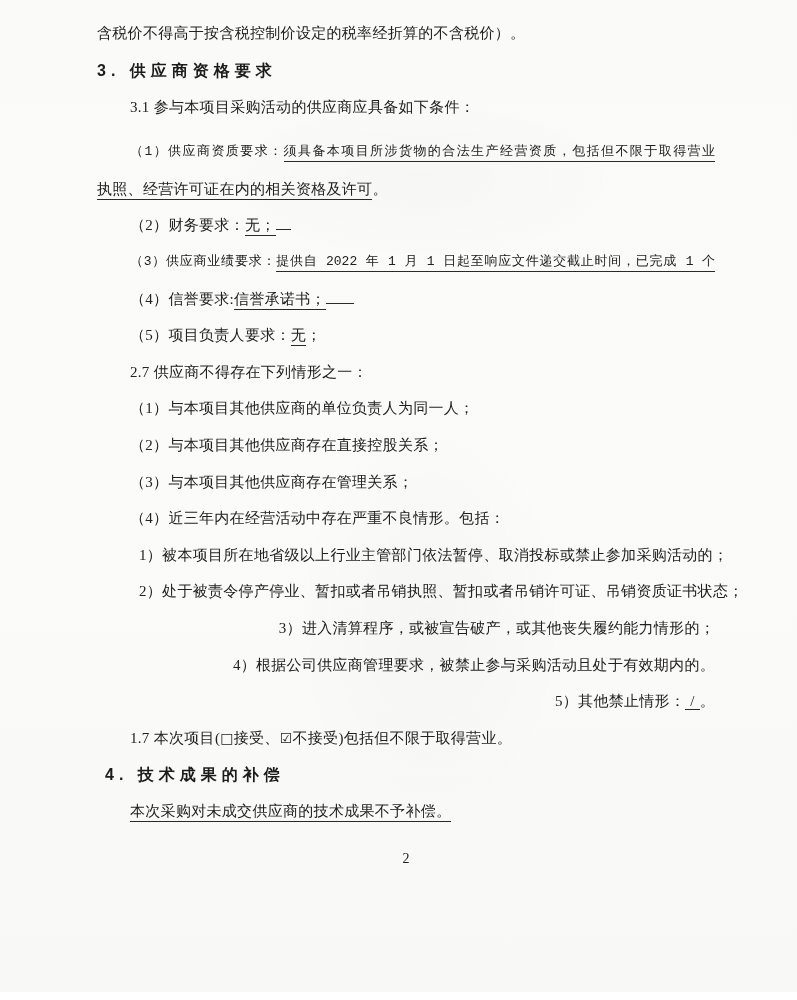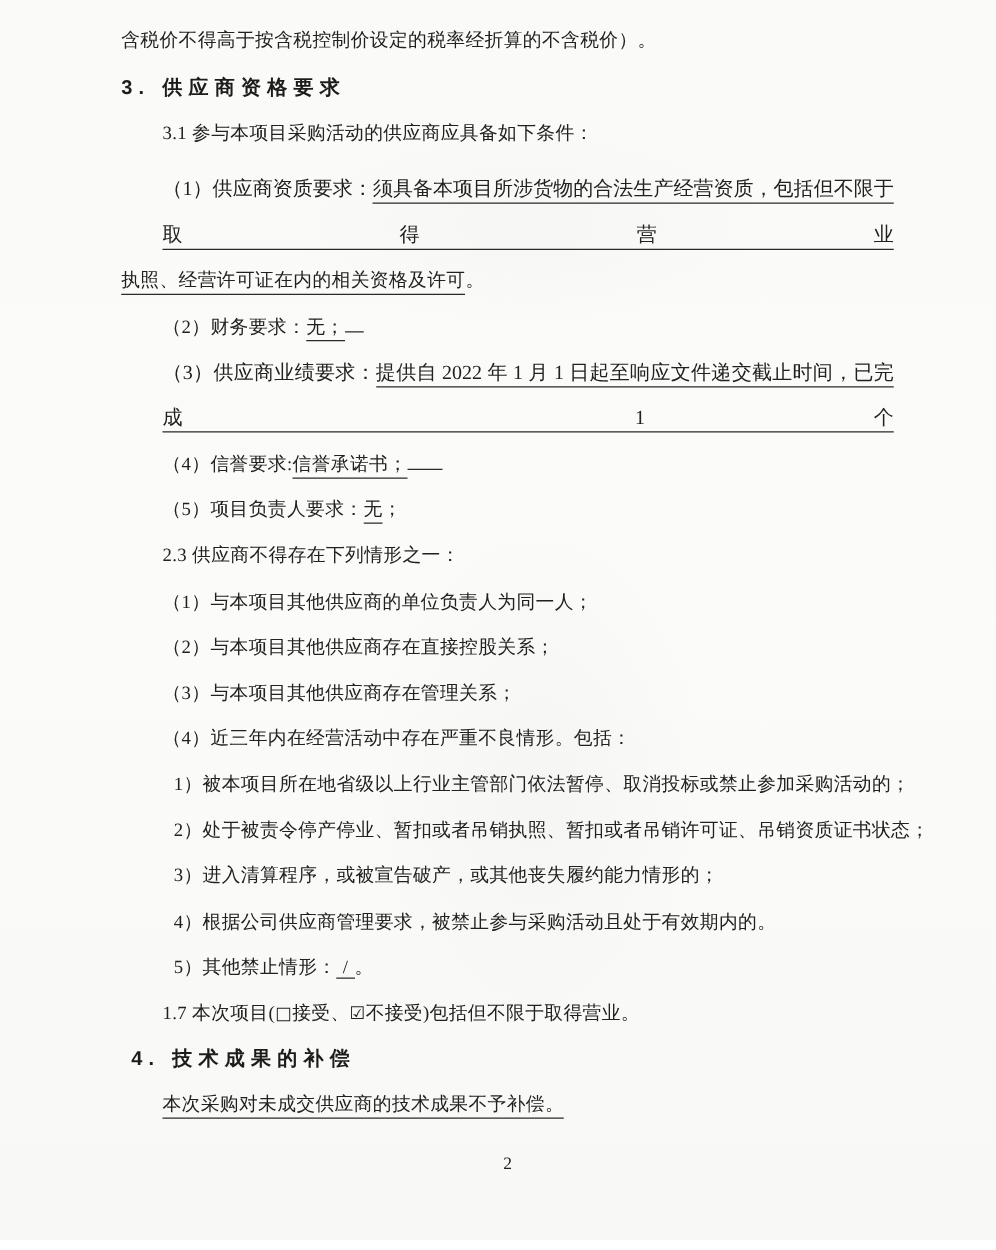--- a/index.html
+++ b/index.html
@@ -20,27 +20,28 @@
     width: 618px;
   }
   .line {
     margin: 0;
     font-size: 15px;
     line-height: 36.6px;
     letter-spacing: 0.3px;
     white-space: nowrap;
   }
   .ind1 { padding-left: 33px; }
-  .ind2 { padding-left: 42px; }
+  .ind2 { padding-left: 42px; text-align: right; }
   .just {
     white-space: normal;
     letter-spacing: 0;
-    font-size: 16px;
+    font-size: 13px;
     text-align: justify;
     text-align-last: justify;
+    font-family: Liberation Mono, monospace;
   }
   .heading {
     margin: 0;
     font-family: "Liberation Sans", "DejaVu Sans", sans-serif;
     font-weight: 700;
     font-size: 16px;
     line-height: 37px;
     letter-spacing: 5px;
     white-space: nowrap;
     color: #1c1c1b;
@@ -106,21 +107,21 @@
     <p class="line ind1">
       <span>（4）信誉要求:</span><span class="u">信誉承诺书；</span><span class="ub w28"></span>
     </p>
 
     <p class="line ind1">
       <span>（5）项目负责人要求：</span><span class="u">无</span><span>；</span>
     </p>
 
 
     <p class="line ind1">
-      <span>2.3 供应商不得存在下列情形之一：</span>
+      <span>2.7 供应商不得存在下列情形之一：</span>
     </p>
 
     <p class="line ind1">
       <span>（1）与本项目其他供应商的单位负责人为同一人；</span>
     </p>
     <p class="line ind1">
       <span>（2）与本项目其他供应商存在直接控股关系；</span>
     </p>
     <p class="line ind1">
       <span>（3）与本项目其他供应商存在管理关系；</span>

